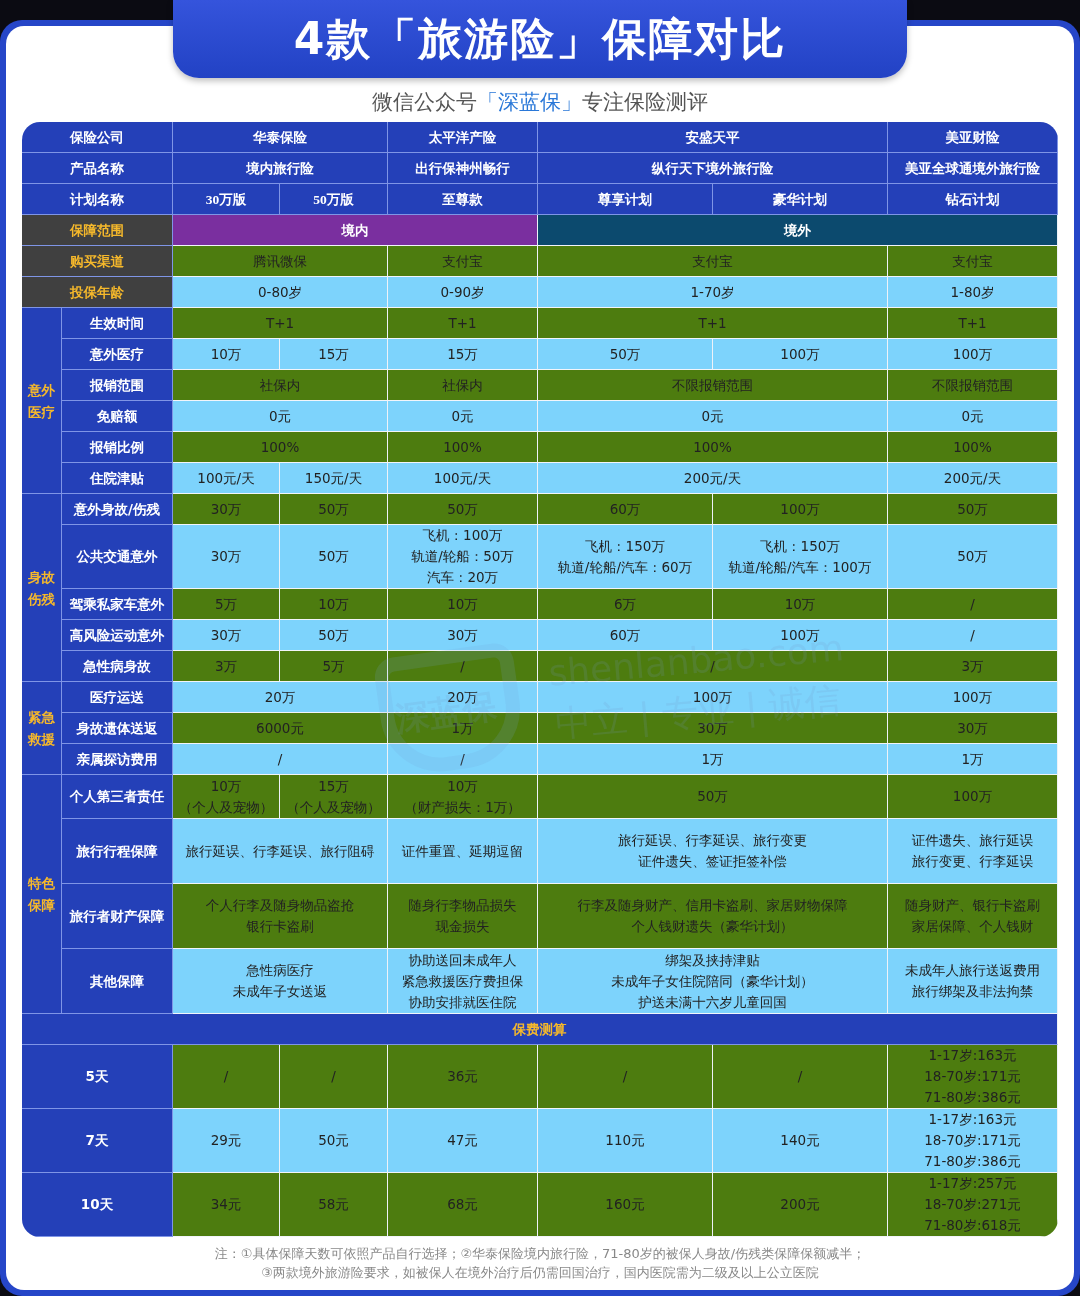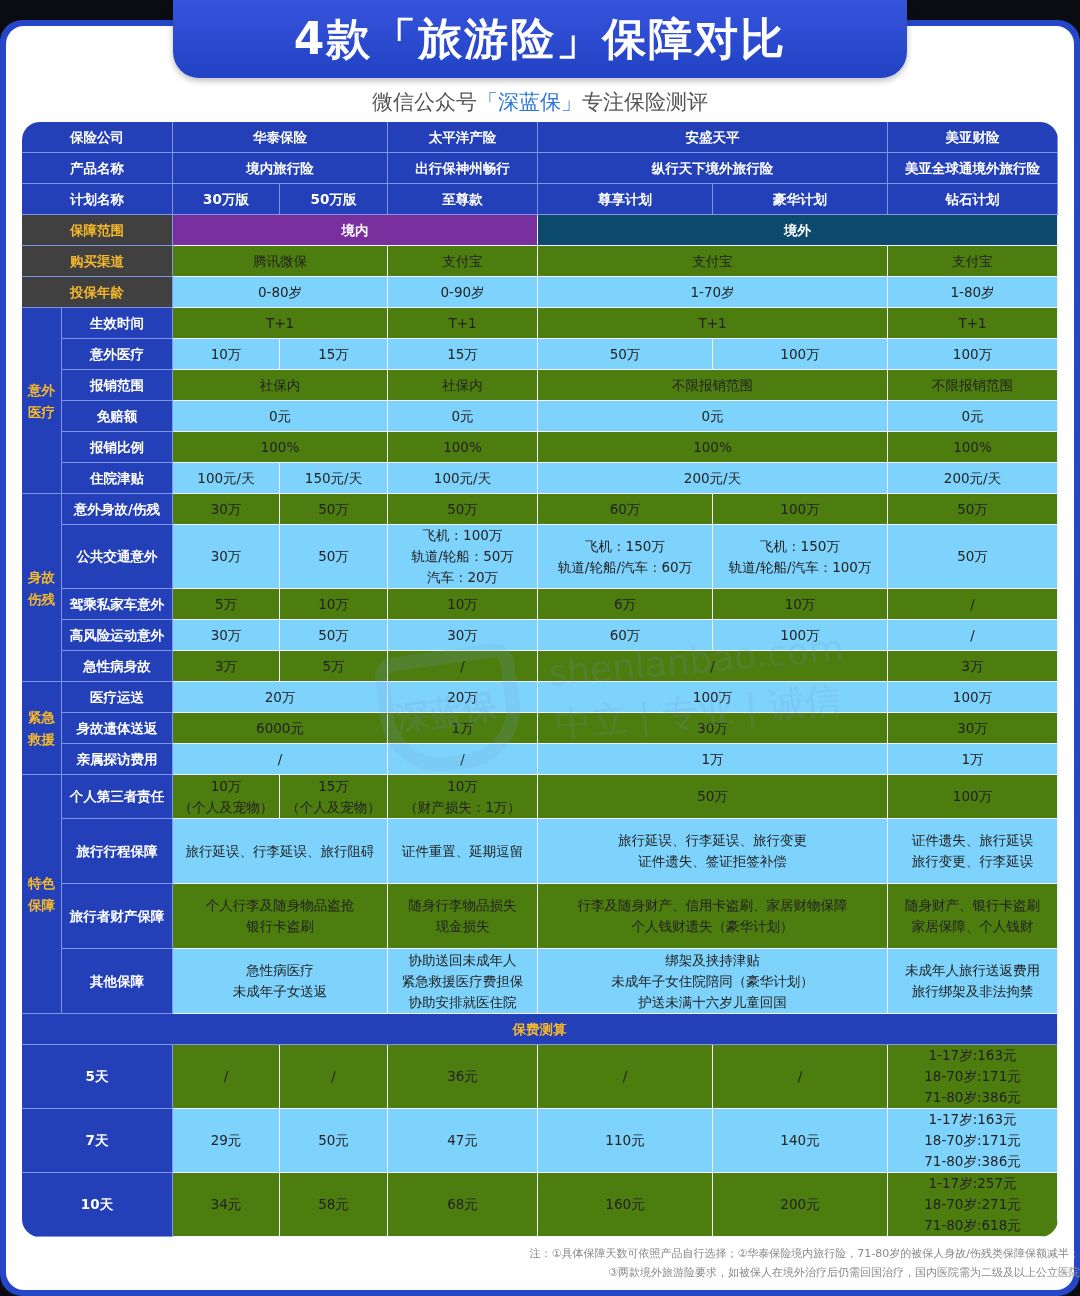--- a/index.html
+++ b/index.html
@@ -34,33 +34,33 @@
     position: absolute; left: 22px; top: 122px; width: 1036px;
     border-collapse: separate; border-spacing: 0;
     table-layout: fixed; font-size: 13.5px; color: #222;
     border-radius: 18px; overflow: hidden;
   }
   table.cmp td {
     text-align: center; vertical-align: middle;
     border-right: 1px solid #eef2f8; border-bottom: 1px solid #f2f5fa;
     line-height: 21px; padding: 0 2px;
   }
-  .hd { background: #2440b8; color: #fff; font-weight: bold; border-right: 1px solid #7f95e6 !important; border-bottom: 1px solid #7f95e6 !important; }
+  .hd { background: #2440b8; color: #fff; font-weight: bold; border-right: 1px solid #7f95e6 !important; border-bottom: 1px solid #7f95e6 !important; font-family: Liberation Serif, serif; }
   .lab { background: #2440b8; color: #fff; font-weight: bold; border-right: 1px solid #7f95e6 !important; border-bottom: 1px solid #7f95e6 !important; margin-left: 46px; }
   .lab-gold { background: #404040; color: #f5b82b; font-weight: bold; border-right: 1px solid #7f95e6 !important; border-bottom: 1px solid #7f95e6 !important; }
   .grp { background: #2440b8; color: #f5b82b; font-weight: bold; line-height: 22px !important; border-right: 1px solid #7f95e6 !important; border-bottom: 1px solid #7f95e6 !important; }
   .scope-in { background: #7a2f9f; color: #fff; font-weight: bold; font-family: Liberation Serif, serif; }
   .scope-out { background: #0c4a6e; color: #fff; font-weight: bold; }
   .w { background: #4d7c0f; }
   .b { background: #7dd3fc; }
   .sect { background: #2440b8; color: #f5b82b; font-weight: bold; border-bottom: 1px solid #7f95e6 !important; }
   .ml { white-space: pre-line; }
   .footnote {
-    position: absolute; left: 0; top: 1244px; width: 1080px; text-align: right;
-    font-size: 11px; color: #888; line-height: 19px; white-space: pre-line;
+    position: absolute; left: 0; top: 1244px; width: 1080px; text-align: center;
+    font-size: 13px; color: #888; line-height: 19px; white-space: pre-line;
   }
   .watermark {
     position: absolute; pointer-events: none; color: rgba(120,150,200,0.16);
     font-weight: bold;
   }
   .wm-shield {
     position: absolute; left: 380px; top: 650px; width: 140px; height: 120px;
     border: 14px solid rgba(120,160,220,0.16); border-radius: 20px 20px 60px 60px;
     transform: rotate(-8deg);
   }

